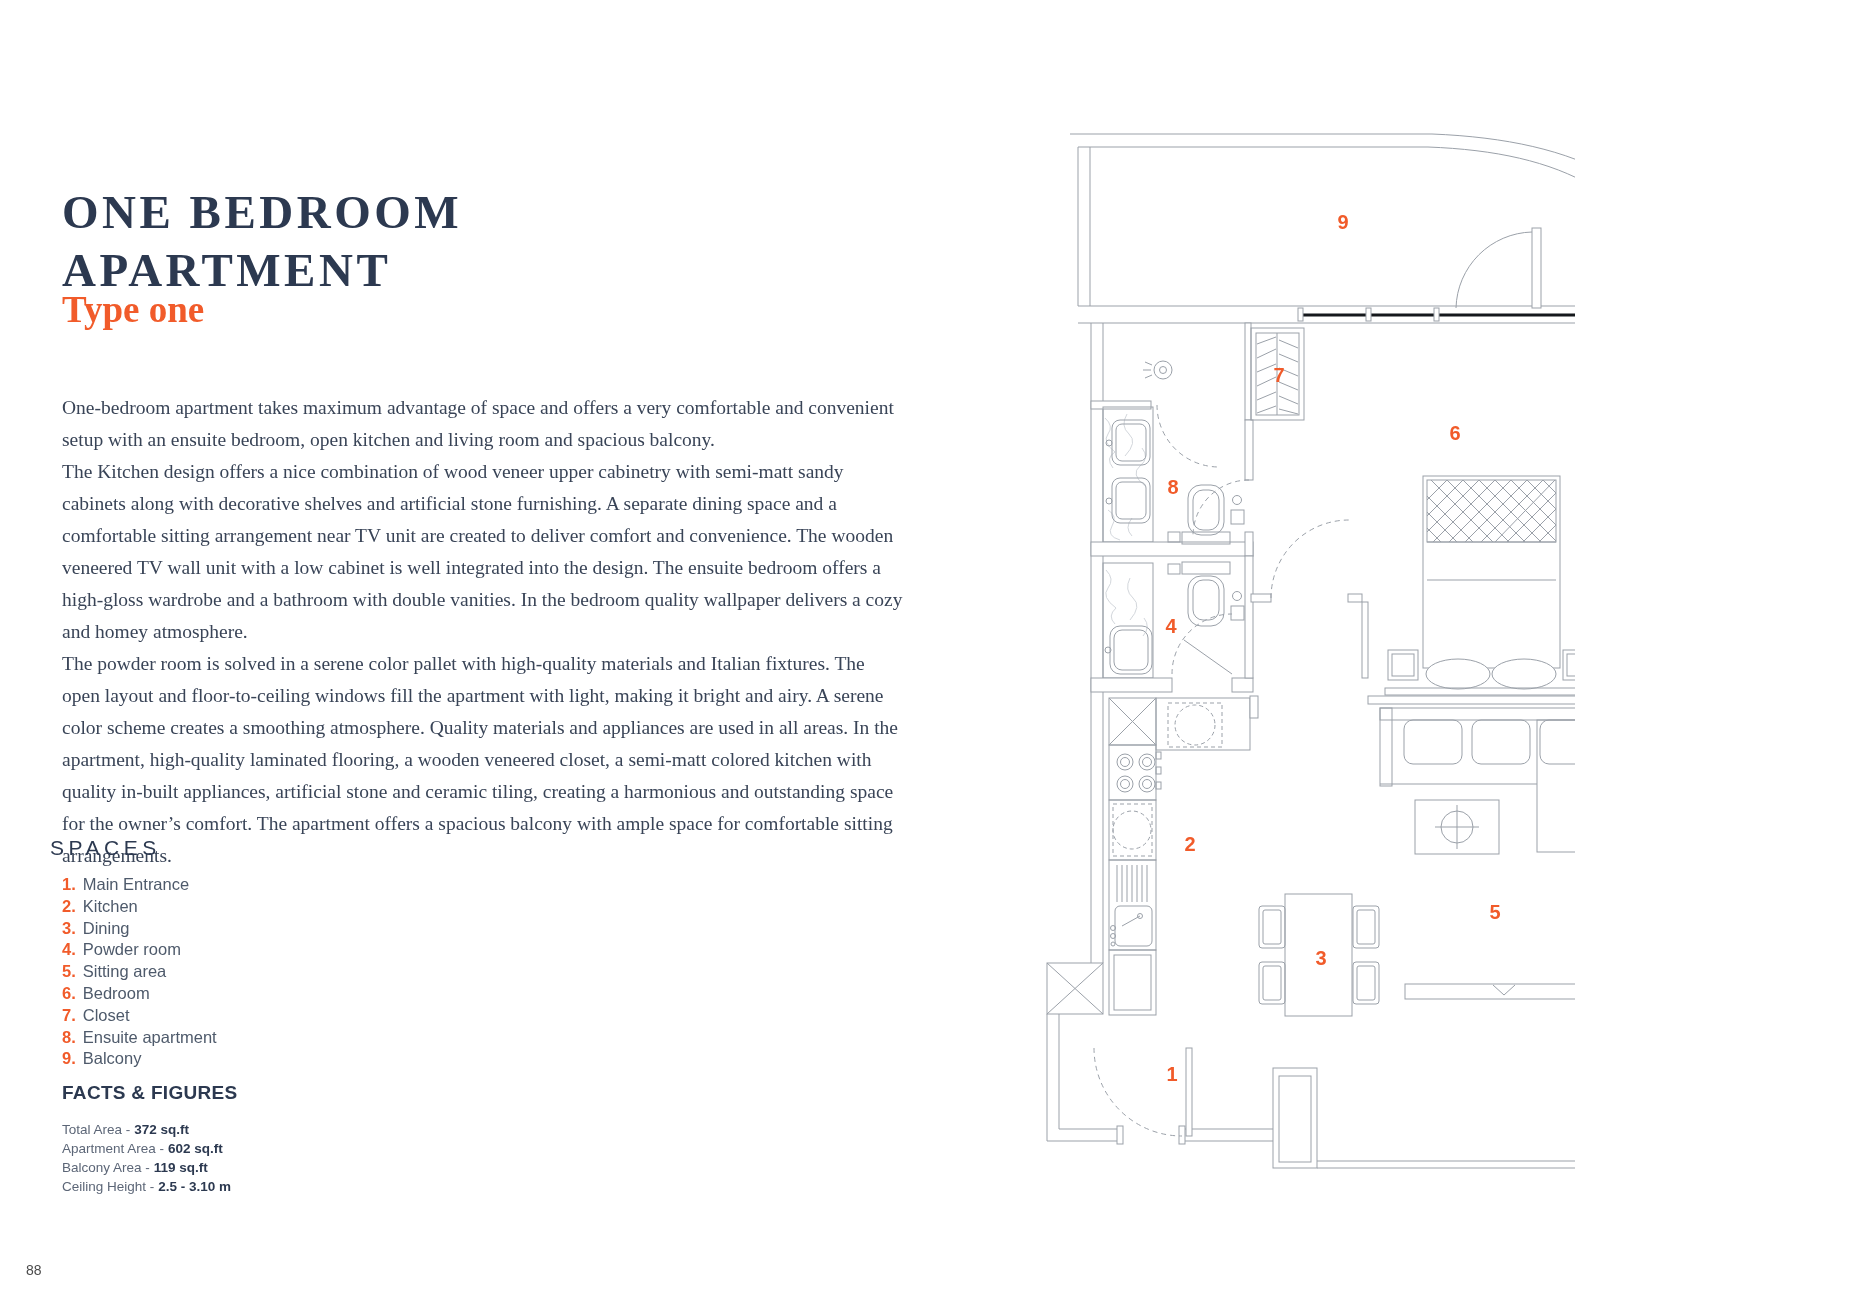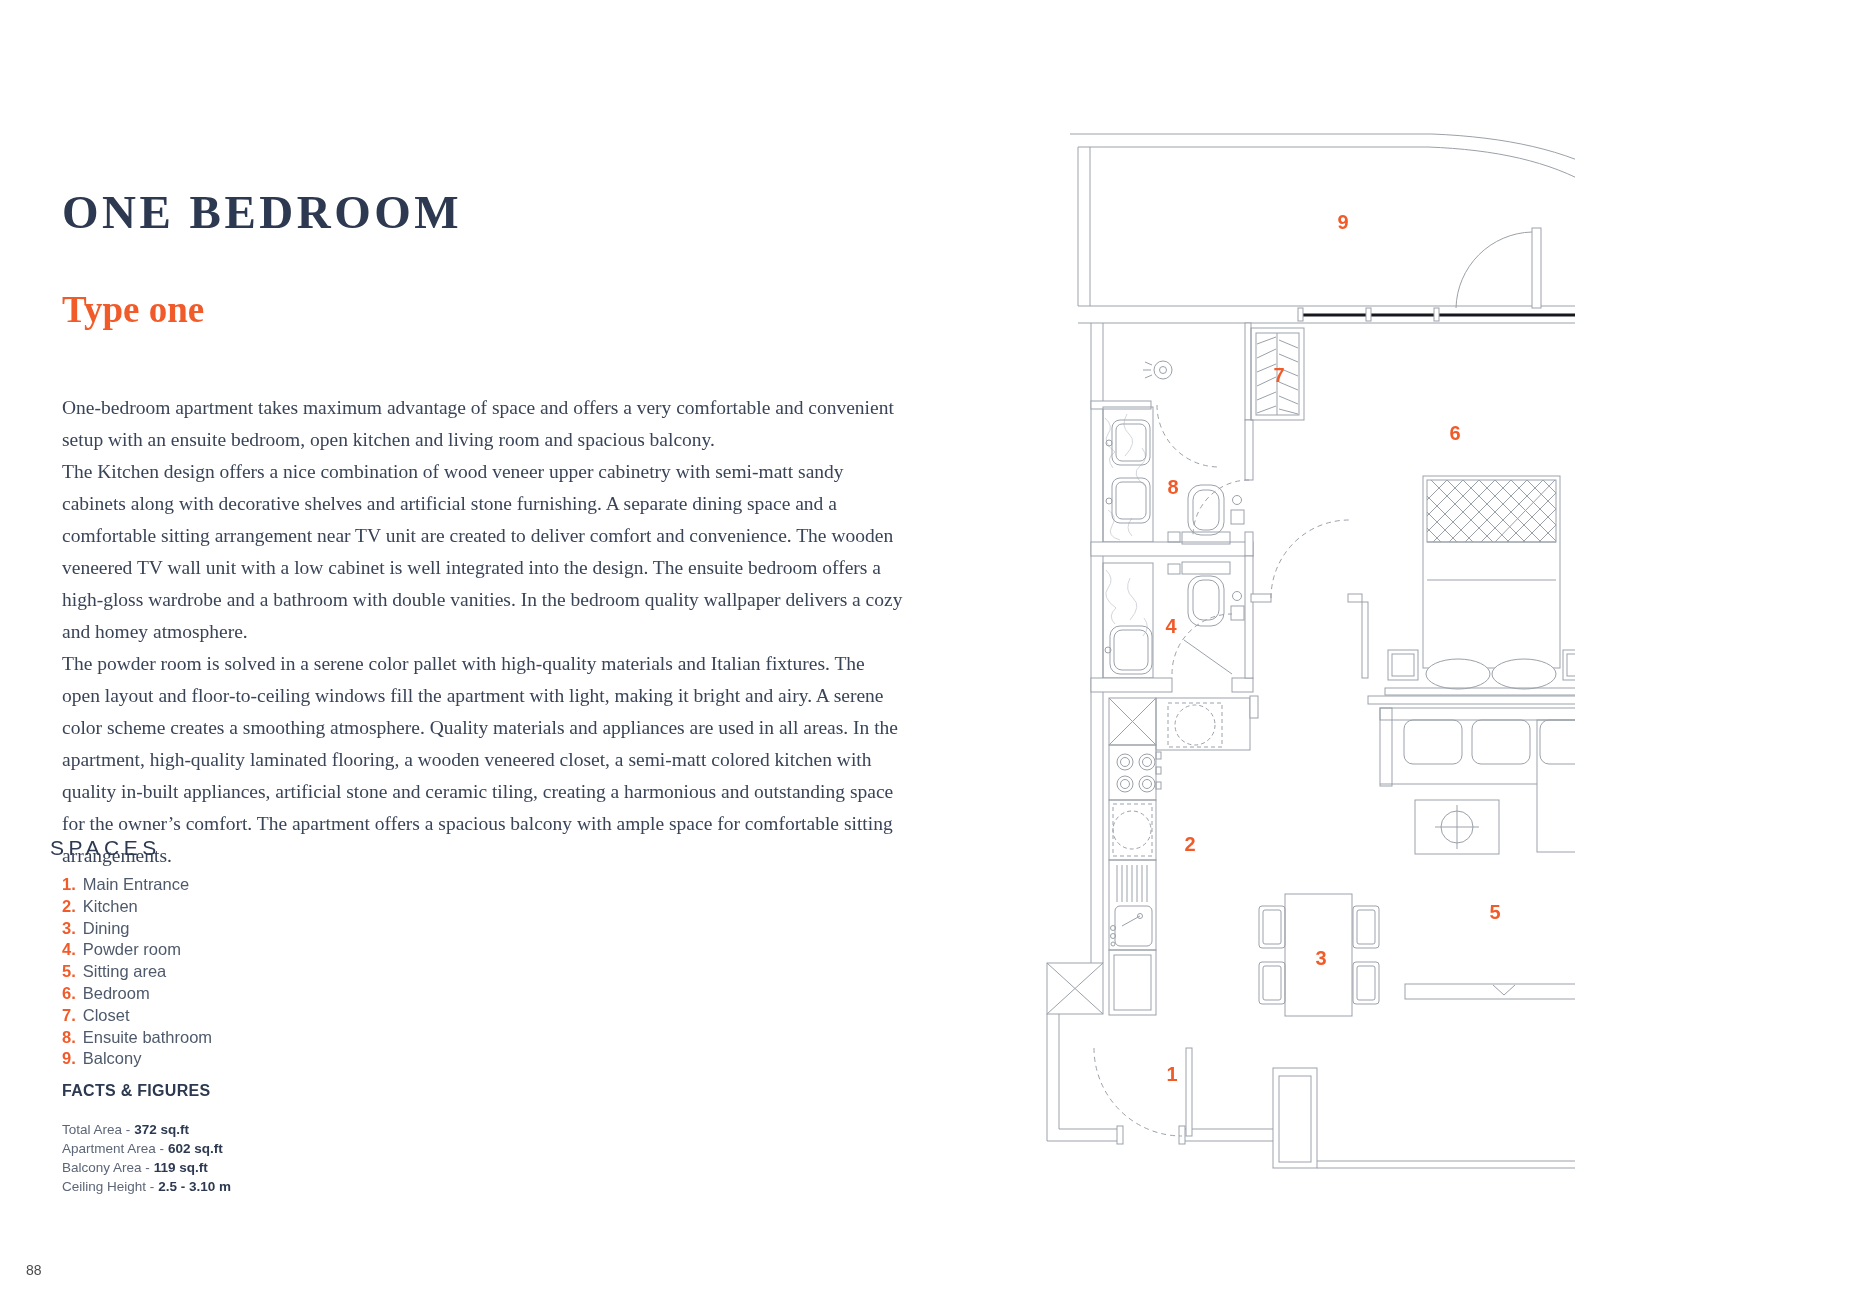--- a/index.html
+++ b/index.html
@@ -10,58 +10,58 @@
   .subtitle{position:absolute;left:62px;top:288px;font-family:"Liberation Serif",serif;
             font-weight:700;font-size:37px;color:#f15b2a;}
   .body-text{position:absolute;left:62px;top:352px;width:842px;
              font-family:"Liberation Serif",serif;font-size:19.5px;line-height:32px;color:#394457;margin-top:40px;}
   .body-text p{margin:0;}
   .spaces-h{position:absolute;left:50px;top:836px;font-size:21px;letter-spacing:4.5px;
             color:#2c3950;font-weight:500;}
   .spaces-list{position:absolute;left:62px;top:874px;list-style:none;margin:0;padding:0;
                font-size:16.5px;line-height:21.8px;color:#4e5a6b;}
   .sp-num{color:#f15b2a;font-weight:700;margin-right:7px;}
-  .facts-h{position:absolute;left:62px;top:1082px;font-size:16px;font-weight:700;
+  .facts-h{position:absolute;left:62px;top:1082px;font-size:19px;font-weight:700;
            letter-spacing:0.3px;color:#2c3950;}
   .facts{position:absolute;left:62px;top:1120px;font-size:13.5px;line-height:19px;color:#5c6677;}
   .f-label{margin-right:4px;}
   .f-value{color:#2c3950;font-weight:700;}
   .pagenum{position:absolute;font-size:14px;color:#4b4b4b;top:1262px;}
   .pagenum.left{left:26px;}
   .pagenum.right{left:1786px;}
   .plan{position:absolute;left:1032px;top:118px;width:690px;height:1070px;}
   .swoosh{position:absolute;left:0;top:0;pointer-events:none;}
   text.roomnum{font-family:"Liberation Sans",sans-serif;font-size:20px;font-weight:700;}
 </style>
 </head>
 <body>
 
 <div class="page">
 
-  <h1 class="title"><span>ONE BEDROOM</span><br></h1>
+  <h1 class="title"><span>ONE BEDROOM</span><br><span>APARTMENT</span></h1>
 
   <div class="subtitle">Type one</div>
 
   <div class="body-text">
     <p>One-bedroom apartment takes maximum advantage of space and offers a very comfortable and convenient setup with an ensuite bedroom, open kitchen and living room and spacious balcony.</p>
     <p>The Kitchen design offers a nice combination of wood veneer upper cabinetry with semi-matt sandy cabinets along with decorative shelves and artificial stone furnishing.  A separate dining space and a comfortable sitting arrangement near TV unit are created to deliver comfort and convenience.  The wooden veneered TV wall unit with a low cabinet is well integrated into the design. The ensuite bedroom offers a high-gloss wardrobe and a bathroom with double vanities. In the bedroom quality wallpaper delivers a cozy and homey atmosphere.</p>
     <p>The powder room is solved in a serene color pallet with high-quality materials and Italian fixtures. The open layout and floor-to-ceiling windows fill the apartment with light, making it bright and airy. A serene color scheme creates a smoothing atmosphere. Quality materials and appliances are used in all areas. In the apartment, high-quality laminated flooring, a wooden veneered closet, a semi-matt colored kitchen with quality in-built appliances, artificial stone and ceramic tiling, creating a harmonious and outstanding space for the owner’s comfort. The apartment offers a spacious balcony with ample space for comfortable sitting arrangements.</p>
   </div>
 
   <div class="spaces-h">SPACES</div>
 
   <ul class="spaces-list">
     <li><span class="sp-num">1.</span><span>Main Entrance</span></li>
     <li><span class="sp-num">2.</span><span>Kitchen</span></li>
     <li><span class="sp-num">3.</span><span>Dining</span></li>
     <li><span class="sp-num">4.</span><span>Powder room</span></li>
     <li><span class="sp-num">5.</span><span>Sitting area</span></li>
     <li><span class="sp-num">6.</span><span>Bedroom</span></li>
     <li><span class="sp-num">7.</span><span>Closet</span></li>
-    <li><span class="sp-num">8.</span><span>Ensuite bathroom</span></li>
+    <li><span class="sp-num">8.</span><span>Ensuite apartment</span></li>
     <li><span class="sp-num">9.</span><span>Balcony</span></li>
   </ul>
 
   <div class="facts-h">FACTS &amp; FIGURES</div>
 
   <div class="facts">
     <div><span class="f-label">Total Area -</span><b class="f-value">372 sq.ft</b></div>
     <div><span class="f-label">Apartment Area -</span><b class="f-value">602 sq.ft</b></div>
     <div><span class="f-label">Balcony Area -</span><b class="f-value">119 sq.ft</b></div>
     <div><span class="f-label">Ceiling Height -</span><b class="f-value">2.5 - 3.10 m</b></div>

